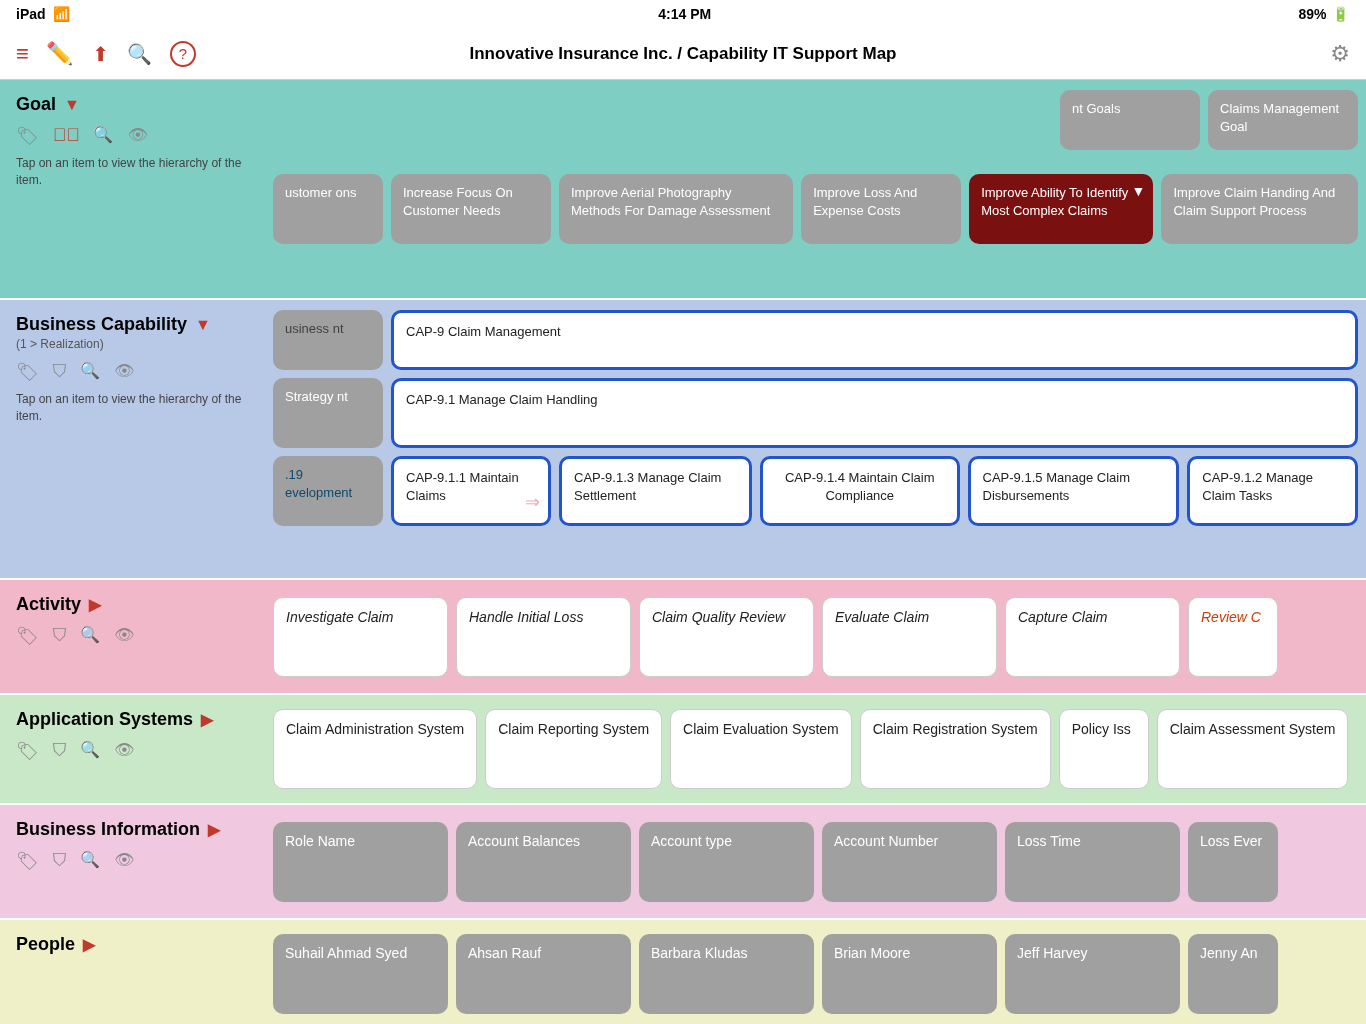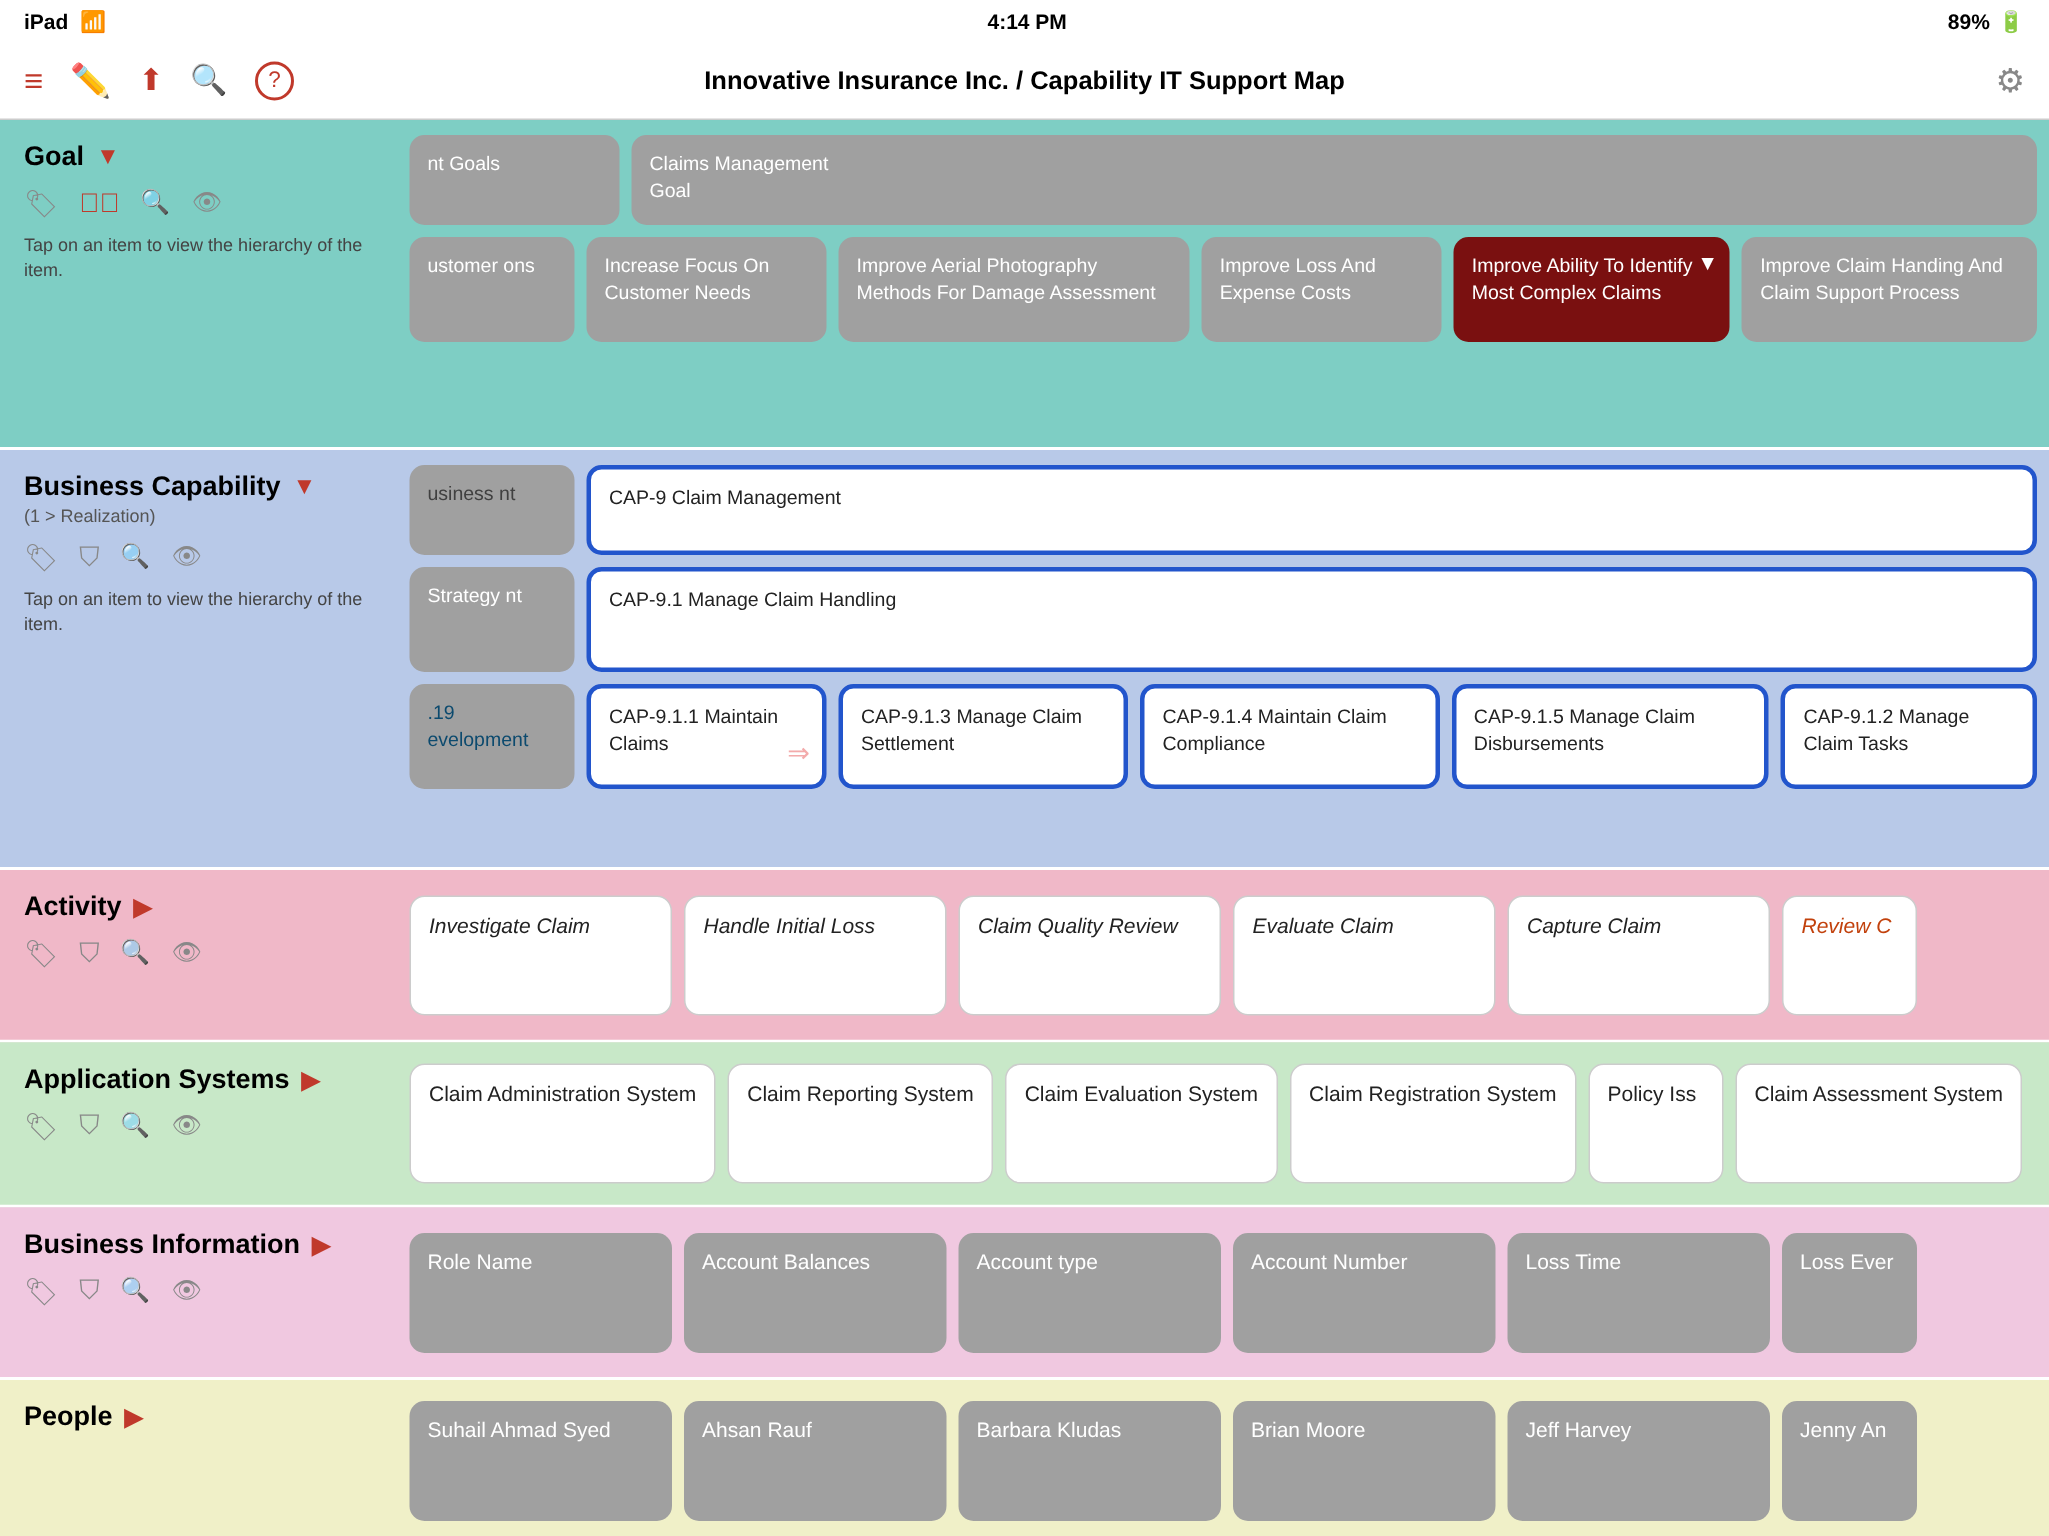--- a/index.html
+++ b/index.html
@@ -190,21 +190,21 @@
         <span class="tri-down">▼</span>
       </div>
       <div class="icon-row">
         <span style="font-size:18px; color:#888;">🏷</span>
         <span style="font-size:18px; color:#c0392b;">▽⃝</span>
         <span style="font-size:16px; color:#888;">🔍</span>
         <span style="font-size:16px; color:#888;">👁</span>
       </div>
       <div class="hint-text">Tap on an item to view the hierarchy of the item.</div>
     </div>
-    <div class="goal-cards-wrapper" style="flex:1; padding: 10px 8px; display: flex; flex-direction: column; gap: 8px; overflow: hidden;">
+    <div class="goal-cards-wrapper" style="flex:1; padding: 10px 8px; display: flex; flex-direction: column; gap: 24px; overflow: hidden; align-items: flex-end;">
 
       <div style="display:flex; gap:8px;">
         <div class="card" style="min-width:140px; min-height:60px; background:#a0a0a0; color:#fff; border-radius:10px; padding:10px 12px; font-size:13px;">nt Goals</div>
         <div class="card" style="flex:1; min-height:60px; background:#a0a0a0; color:#fff; border-radius:10px; padding:10px 12px; font-size:13px; white-space:pre-line;">Claims Management
 Goal</div>
       </div>
 
       <div style="display:flex; gap:8px;">
         <div class="card" style="min-width:110px; min-height:70px; background:#a0a0a0; color:#fff; border-radius:10px; padding:10px 12px; font-size:13px;">ustomer
 ons</div>
@@ -258,21 +258,21 @@
       </div>
 
       <div style="display:flex; gap:8px; align-items:stretch;">
         <div class="card" style="min-width:110px; min-height:70px; background:#a0a0a0; color:#0c4a6e; border-radius:10px; padding:10px 12px; font-size:13px;">.19
 evelopment</div>
         <div class="card card-blue-border" style="min-width:160px; min-height:70px; border:3px solid #2255cc; background:#fff; color:#222; border-radius:10px; padding:10px 12px; font-size:13px; position:relative;">CAP-9.1.1 Maintain
 Claims
 <span style="position:absolute; bottom:8px; right:8px; font-size:18px; color:#e88; opacity:0.7;">⇒</span></div>
         <div class="card card-blue-border" style="min-width:160px; min-height:70px; border:3px solid #2255cc; background:#fff; color:#222; border-radius:10px; padding:10px 12px; font-size:13px;">CAP-9.1.3 Manage
 Claim Settlement</div>
-        <div class="card card-blue-border" style="min-width:160px; min-height:70px; border:3px solid #2255cc; background:#fff; color:#222; border-radius:10px; padding:10px 12px; font-size:13px;">CAP-9.1.4 Maintain
+        <div class="card card-blue-border" style="min-width:160px; min-height:70px; border:3px solid #2255cc; background:#fff; color:#222; border-radius:10px; padding:10px 12px; font-size:13px;text-align:center;">CAP-9.1.4 Maintain
 Claim Compliance</div>
         <div class="card card-blue-border" style="min-width:175px; min-height:70px; border:3px solid #2255cc; background:#fff; color:#222; border-radius:10px; padding:10px 12px; font-size:13px;">CAP-9.1.5 Manage
 Claim Disbursements</div>
         <div class="card card-blue-border" style="min-width:160px; min-height:70px; border:3px solid #2255cc; background:#fff; color:#222; border-radius:10px; padding:10px 12px; font-size:13px;">CAP-9.1.2 Manage
 Claim Tasks</div>
       </div>
     </div>
   </div>
 
   <div class="section-row activity-section" style="min-height: 115px;">

